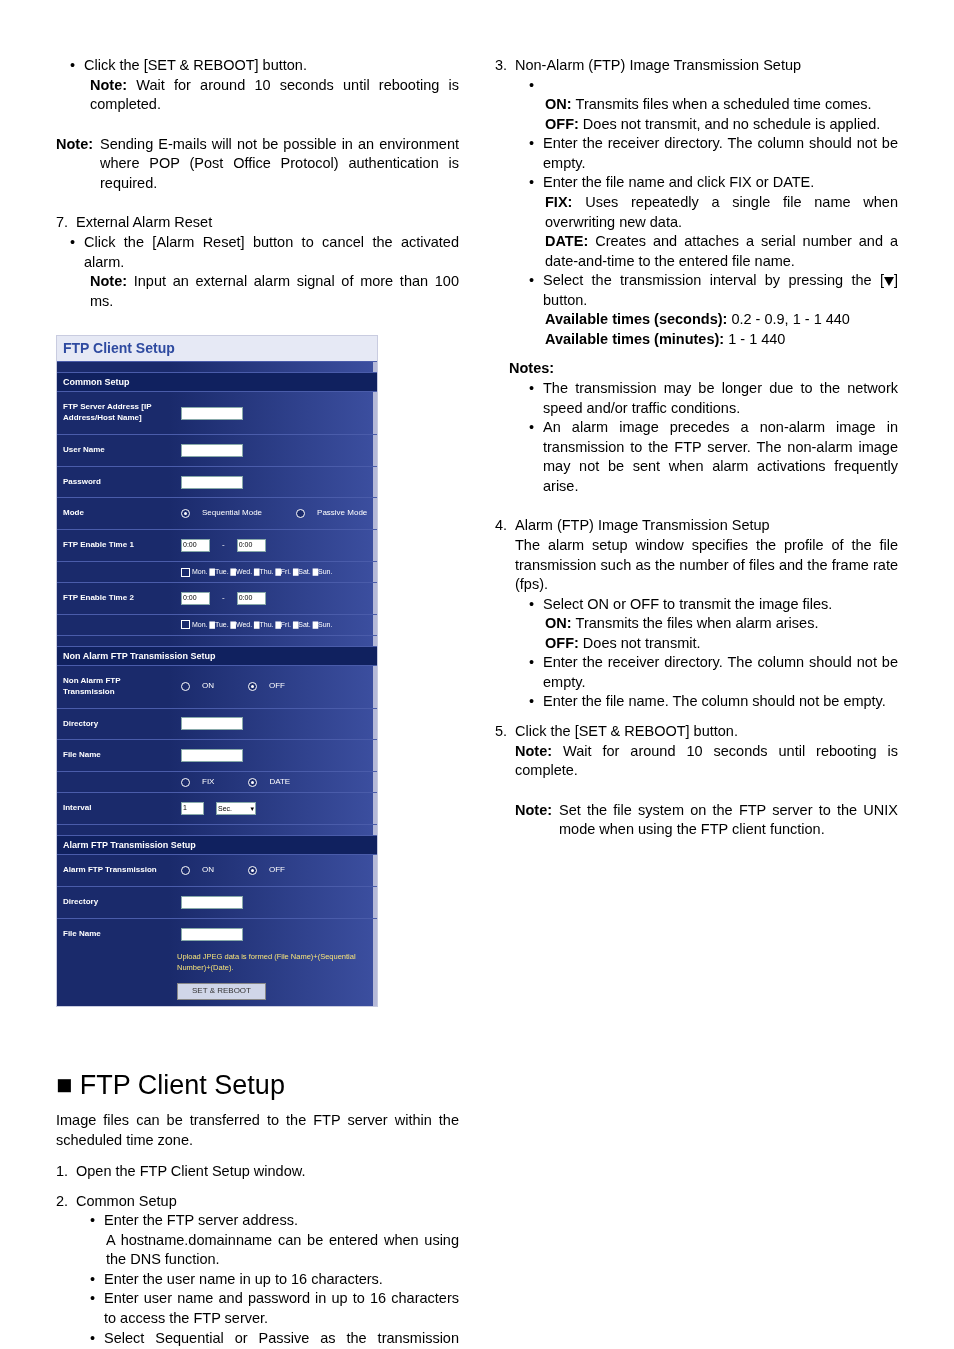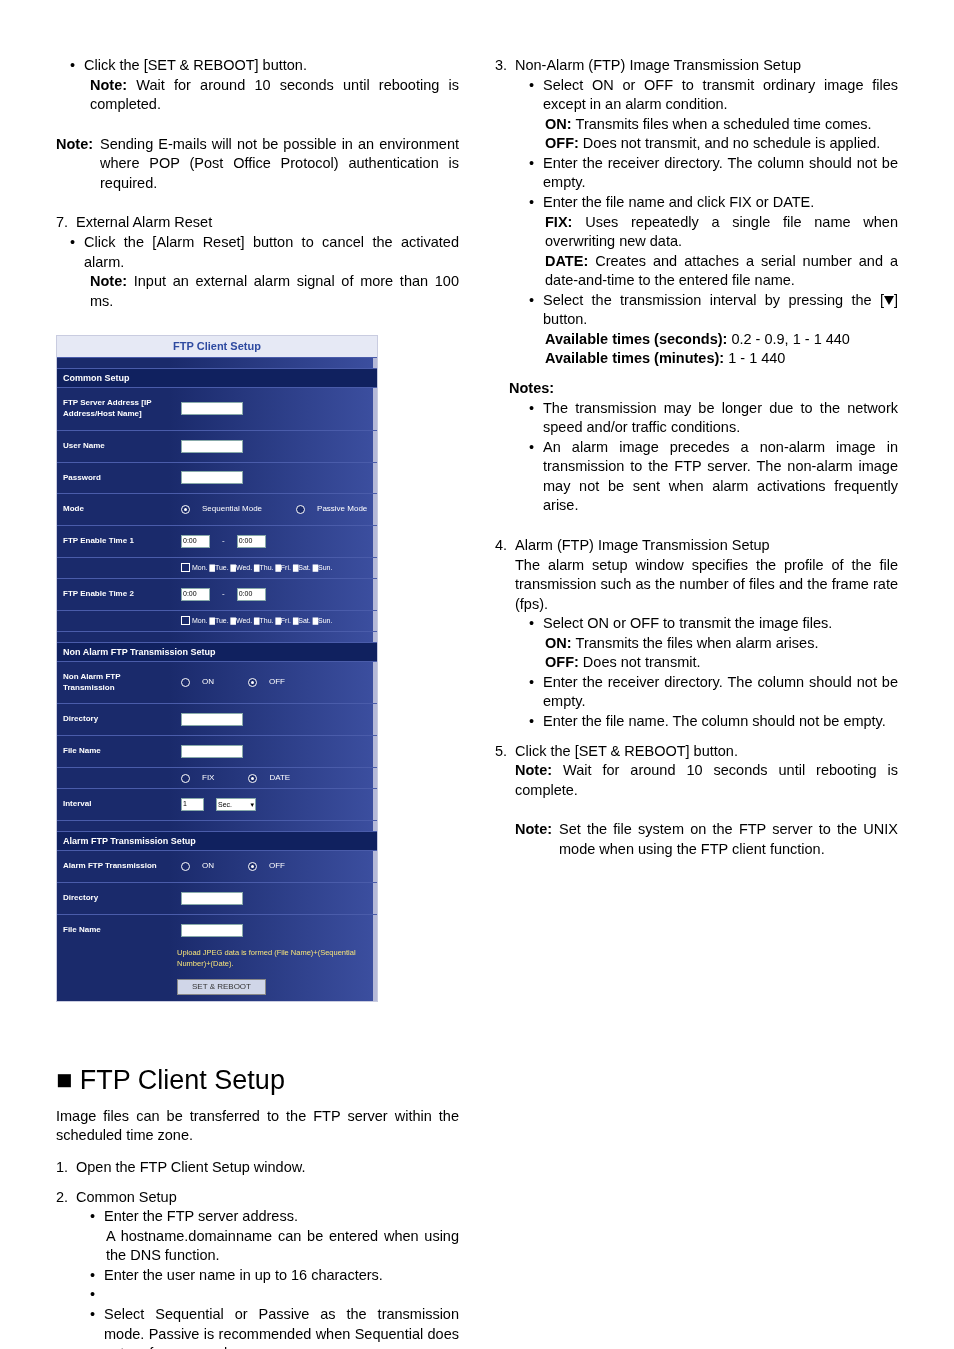--- a/index.html
+++ b/index.html
@@ -55,22 +55,21 @@
     font-size:8px;
     color:#fff;
     background:linear-gradient(to right,#1a2a6b 0%,#1a2a6b 35%,#3c4fa0 100%);
     box-shadow:inset -4px 0 0 #b5b9d8;
   }
   .ftp-title{
     color:#2e4aa0;
     background:#e6e9f5;
     font-weight:bold;
     padding:3px 6px;
-    font-size:11px;
-    text-align:center;
+    font-size:14px;
   }
   .ftp-section-hdr{
     background:#10215f;
     font-weight:bold;
     padding:3px 6px;
     font-size:9px;
     border-top:1px solid #4a5caa;
   }
   .ftp-row{
     display:flex;
@@ -329,20 +328,21 @@
       <span class="bullet-dot">•</span>
       <span>Enter the FTP server address.</span>
     </div>
     <div class="indent-c justify">A hostname.domainname can be entered when using the DNS function.</div>
     <div class="bullet-line indent-b">
       <span class="bullet-dot">•</span>
       <span>Enter the user name in up to 16 characters.</span>
     </div>
     <div class="bullet-line indent-b justify">
       <span class="bullet-dot">•</span>
+      <span>Enter user name and password in up to 16 characters to access the FTP server.</span>
     </div>
     <div class="bullet-line indent-b justify">
       <span class="bullet-dot">•</span>
       <span>Select Sequential or Passive as the transmission mode. Passive is recommended when Sequential does not perform properly.</span>
     </div>
     <div class="bullet-line indent-b justify">
       <span class="bullet-dot">•</span>
       <span>Complete schedule 1 and 2 by specifying the transmission time zone and the day of the week.</span>
     </div>
 
@@ -350,21 +350,20 @@
 
   <div class="col">
 
     <div class="num-line">
       <span class="num-lbl">3.</span>
       <span>Non-Alarm (FTP) Image Transmission Setup</span>
     </div>
 
     <div class="bullet-line indent-b justify">
       <span class="bullet-dot">•</span>
-      <span>Select ON or OFF to transmit ordinary image files except in an alarm condition.</span>
     </div>
     <div class="indent-c justify"><strong>ON: </strong><span>Transmits files when a scheduled time comes.</span></div>
     <div class="indent-c justify"><strong>OFF: </strong><span>Does not transmit, and no schedule is applied.</span></div>
 
     <div class="bullet-line indent-b justify">
       <span class="bullet-dot">•</span>
       <span>Enter the receiver directory. The column should not be empty.</span>
     </div>
     <div class="bullet-line indent-b">
       <span class="bullet-dot">•</span>

